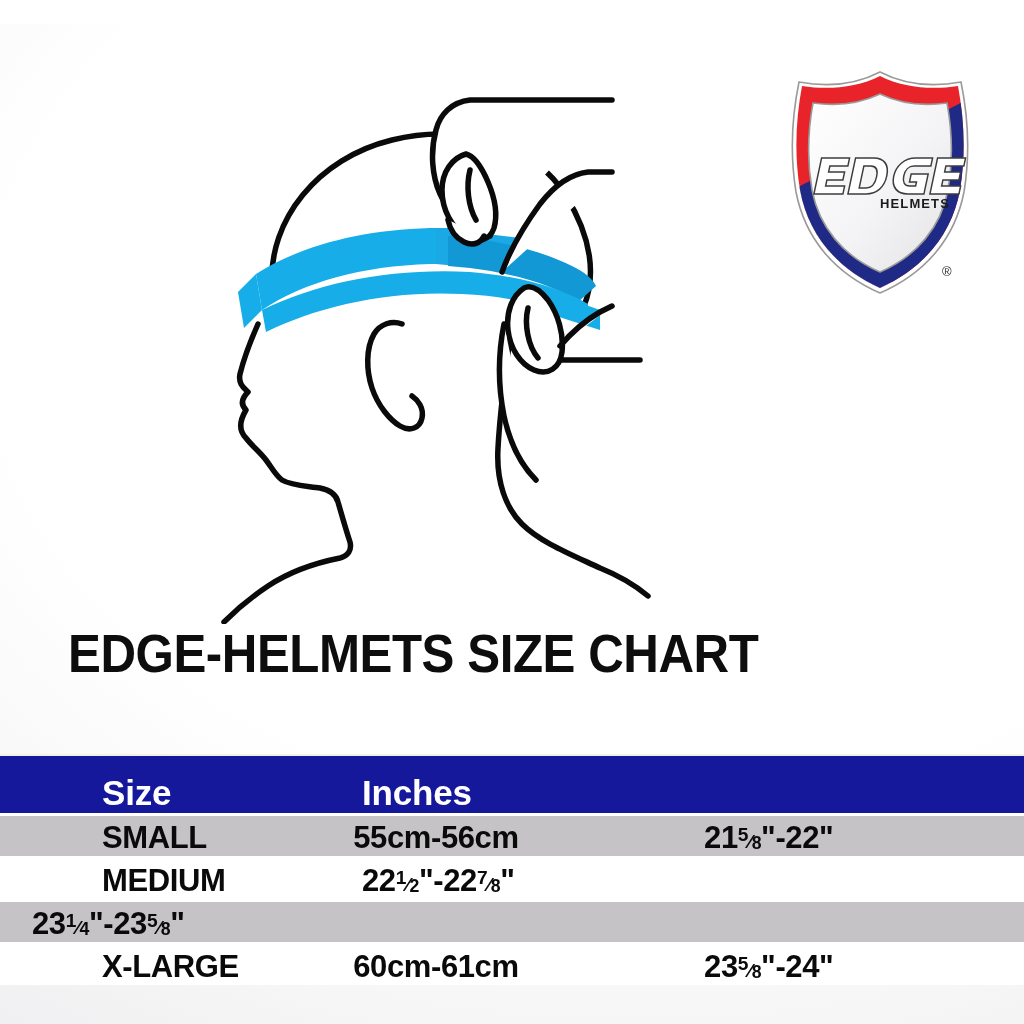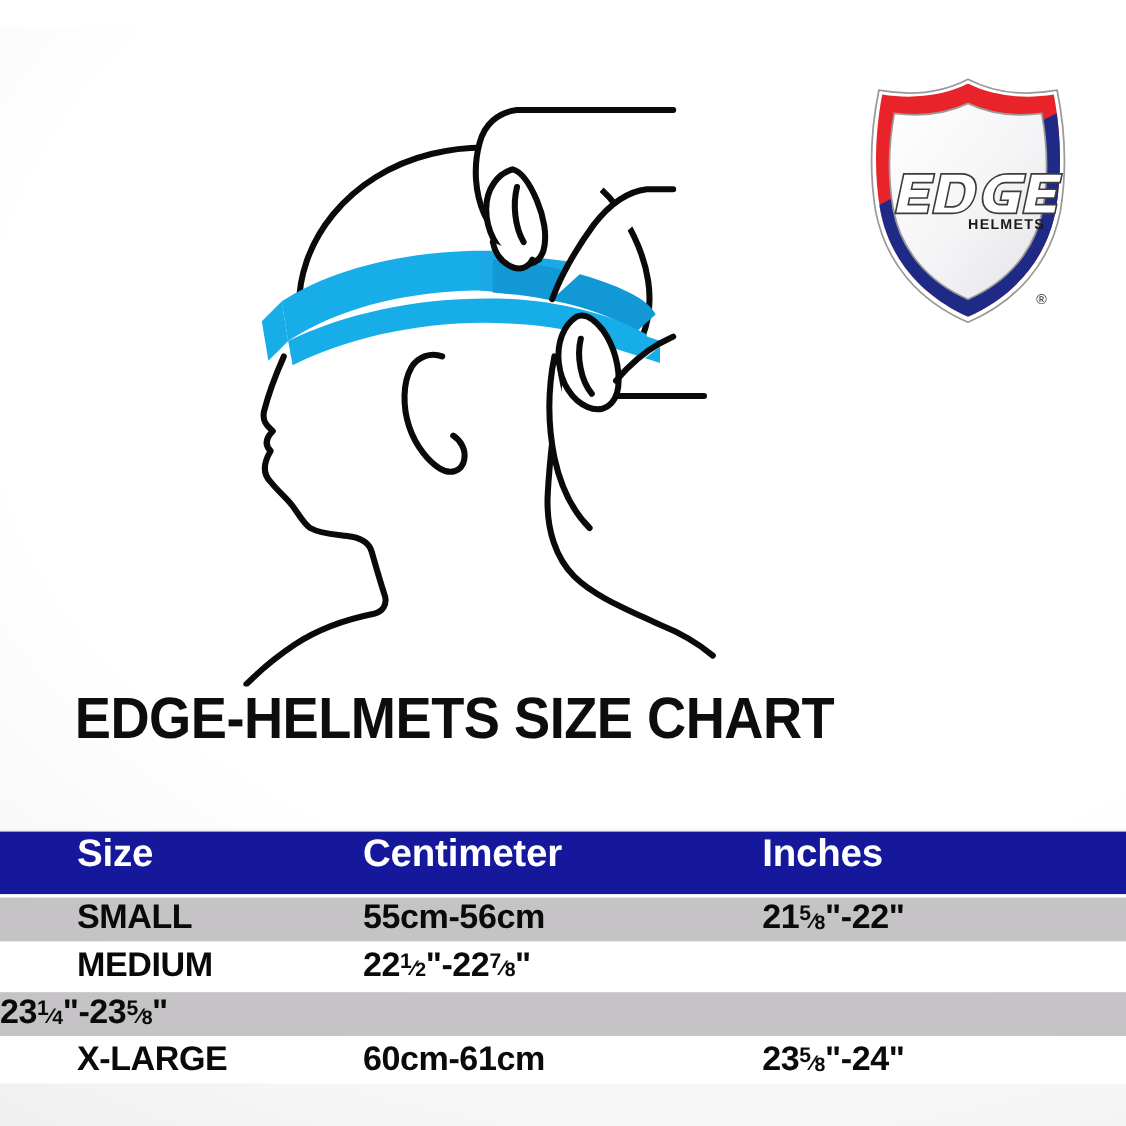--- a/index.html
+++ b/index.html
@@ -34,22 +34,22 @@
     transform:scaleX(0.93);
     transform-origin:left center;
     white-space:nowrap;
   }
 
   
   .table{
     position:absolute;left:0;top:730px;width:1024px;
   }
   .row{
-    display:flex;align-items:flex-start;
-    width:1024px;box-sizing:border-box;
+    display:flex;align-items:flex-end;
+    width:1024px;box-sizing:border-box;padding-left:32px;
   }
   .row .c1{width:330px;padding-left:70px;box-sizing:border-box;}
   .row .c2{width:363px;box-sizing:border-box;}
   .row .c3{width:331px;box-sizing:border-box;}
 
   .row.head{
     height:57px;background:#16189c;
     color:#ffffff;
   }
   .row.head .cell{
@@ -268,21 +268,20 @@
   </div>
 
   <div class="title">EDGE-HELMETS SIZE CHART</div>
 
   <div class="table">
 
     <div class="sep top"></div>
 
     <div class="row head">
       <div class="c1"><span class="cell">Size</span></div>
-      <div class="c2"><span class="cell">Centimeter</span></div>
       <div class="c3"><span class="cell">Inches</span></div>
     </div>
 
     <div class="sep"></div>
 
     <div class="row body shade">
       <div class="c1"><span class="cell">SMALL</span></div>
       <div class="c2"><span class="cell">55cm-56cm</span></div>
       <div class="c3"><span class="cell">
         <span>21</span><span class="frac"><span class="n">5</span><span class="b">⁄</span><span class="s">8</span></span><span>"</span><span>-</span><span>22</span><span>"</span>

